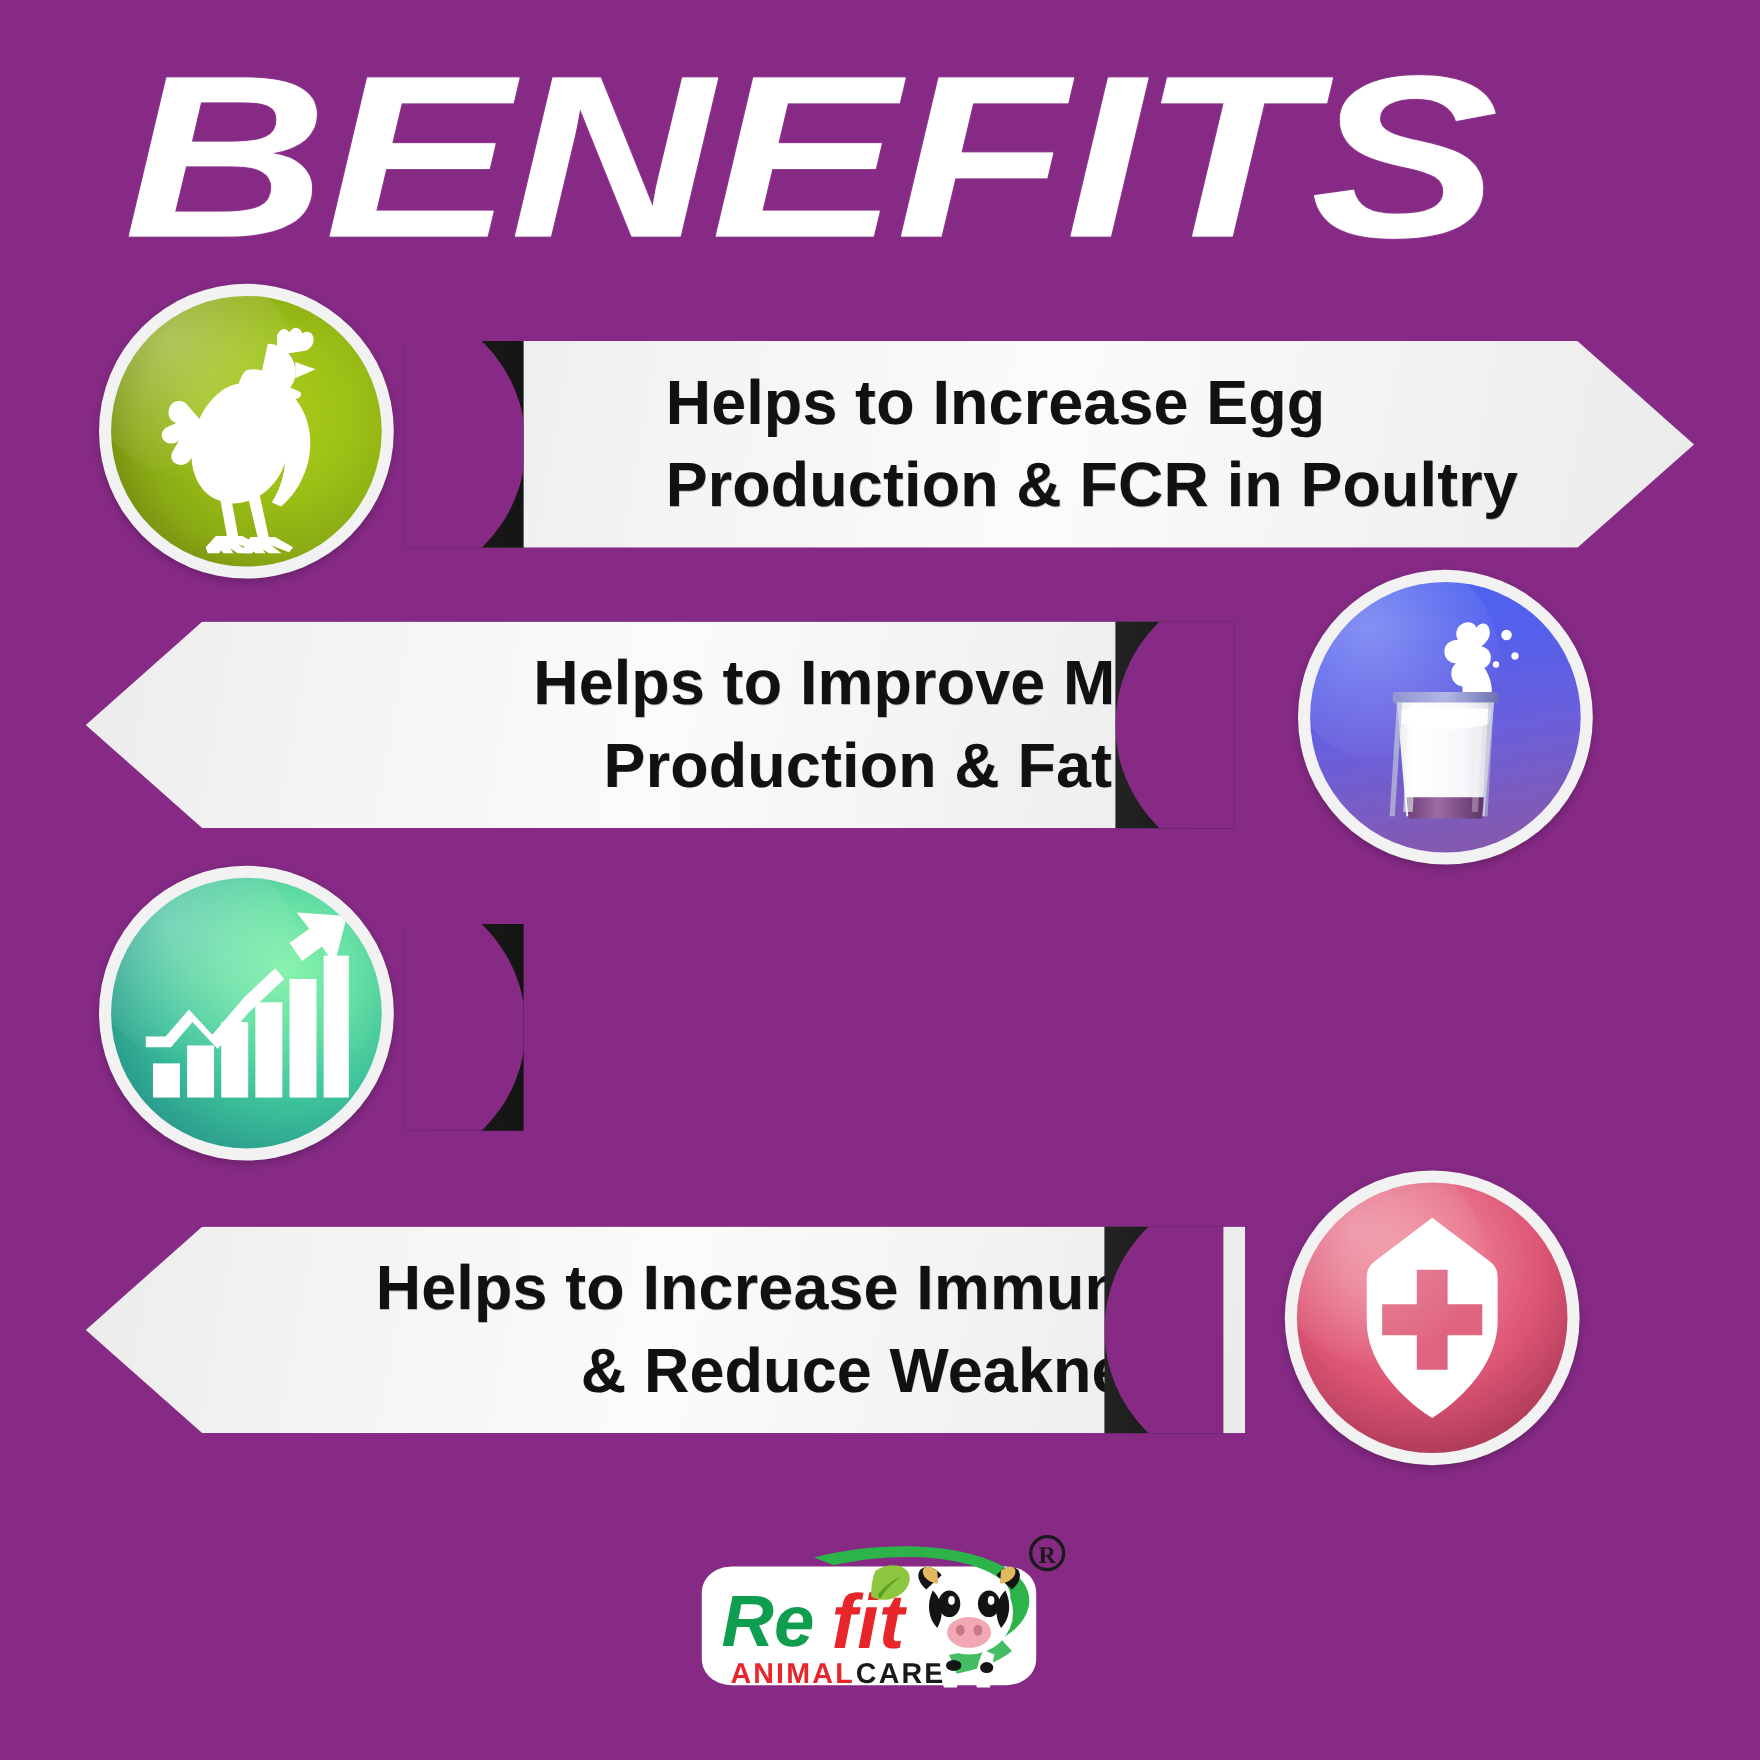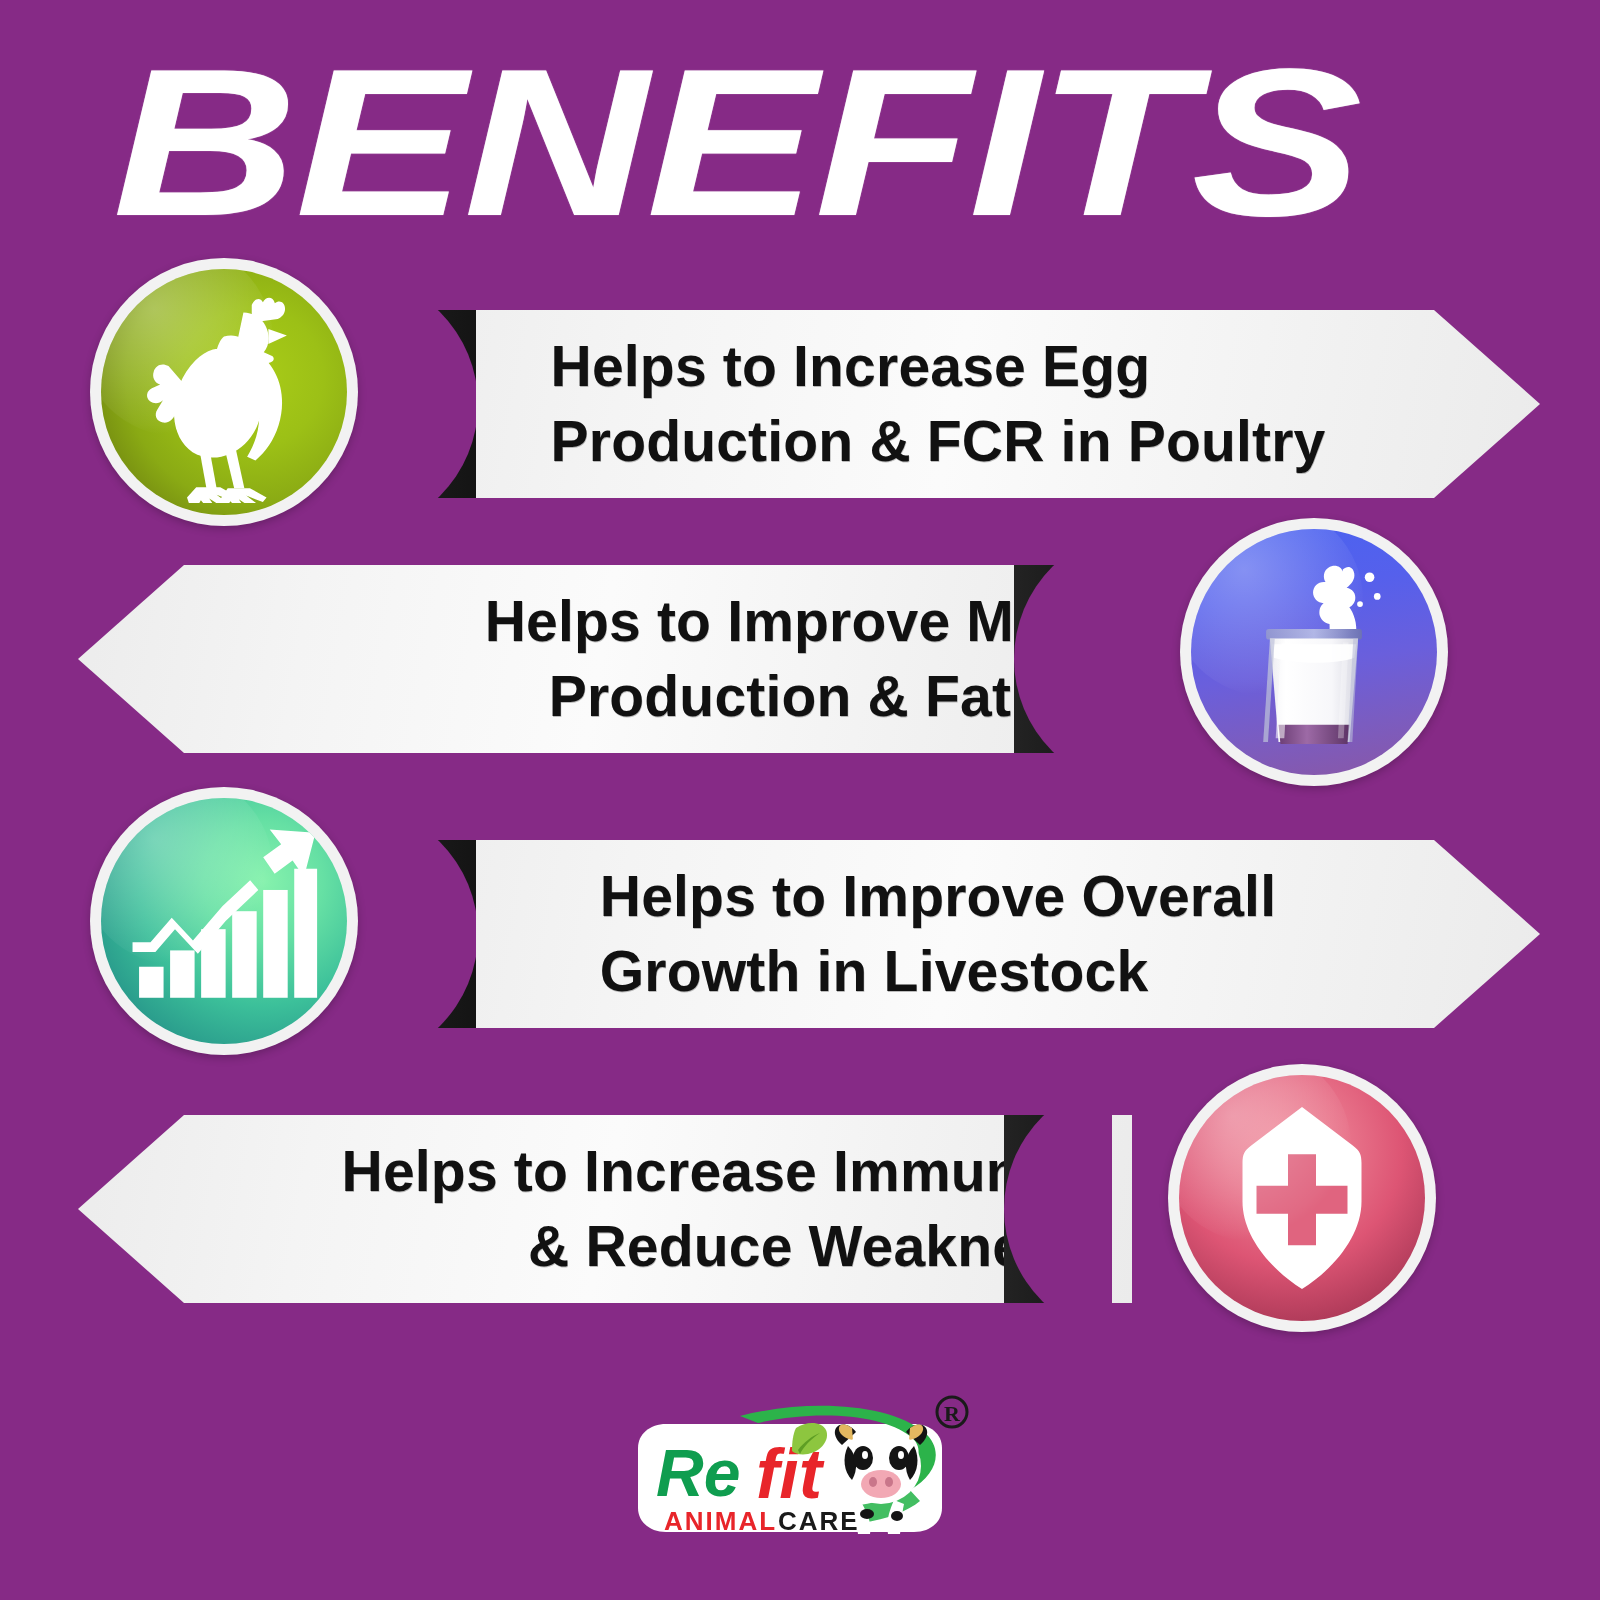--- a/index.html
+++ b/index.html
@@ -45,21 +45,21 @@
     height: 188px;
     background: linear-gradient(100deg,#ececec 0%,#f4f4f4 22%,#fbfbfb 50%,#f2f2f2 78%,#ebebeb 100%);
     display: flex;
     align-items: center;
     z-index: 2;
   }
   .banner-right {
     left: 368px; right: 60px;
     clip-path: polygon(0 0, calc(100% - 106px) 0, 100% 50%, calc(100% - 106px) 100%, 0 100%);
     padding: 0 160px 0 128px;
-    justify-content: center;
+    justify-content: flex-end;
   }
   .banner-left {
     left: 78px; right: 478px;
     clip-path: polygon(106px 0, 100% 0, 100% 100%, 106px 100%, 0 50%);
     padding: 0 44px 0 160px;
     justify-content: flex-end;
   }
   #row-4 .banner-left { right: 468px; }
 
   .banner-text {
@@ -269,24 +269,20 @@
         <path d="M74 106h5l-7 108h-5z" fill="#b9bdd8" opacity="0.75"></path>
         <path d="M161 106h5l-6 108h-5z" fill="#b9bdd8" opacity="0.6"></path>
       </svg>
       <div class="gloss"></div>
     </div>
   </div>
 </div>
 
 <div class="row" id="row-3">
 
-  <div class="banner banner-right">
-    <div class="banner-text">Helps to Improve Overall
-Growth in Livestock</div>
-  </div>
 
   <div class="crescent left-side"></div>
 
   <div class="icon-circle" id="icon-growth">
     <div class="icon-inner bg-growth">
       <svg viewBox="0 0 240 240" width="196" height="196">
         <g fill="#ffffff">
 
           <rect x="16" y="176" width="30" height="38"></rect>
           <rect x="54" y="156" width="30" height="58"></rect>

